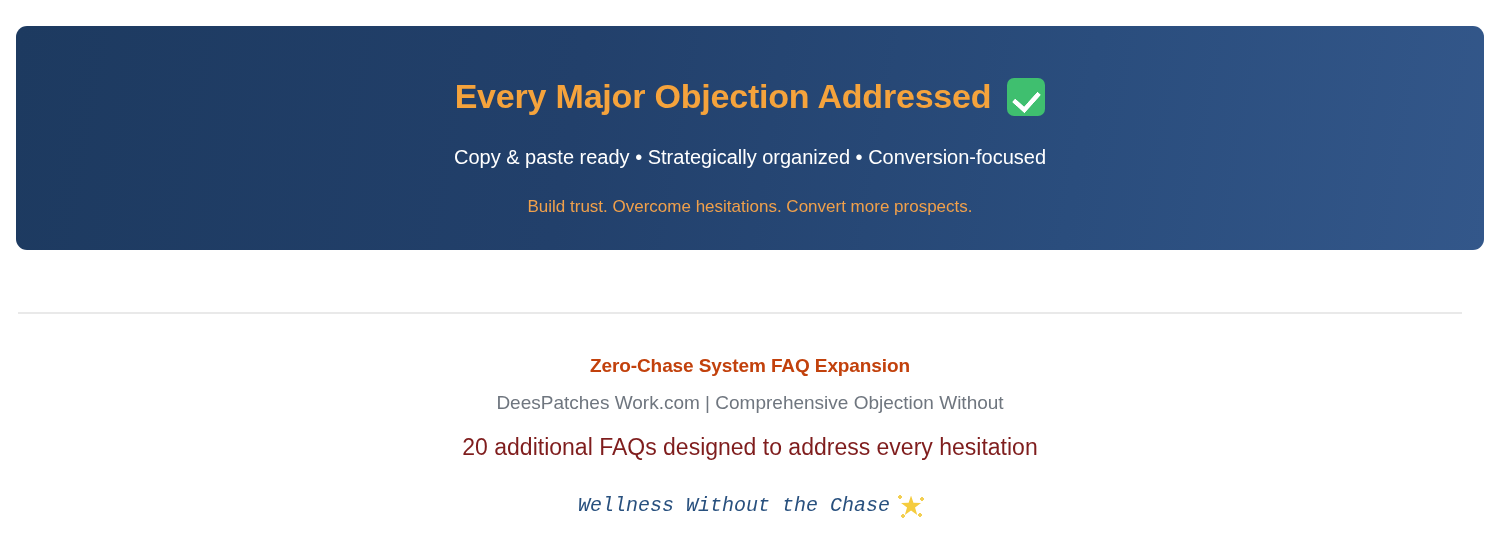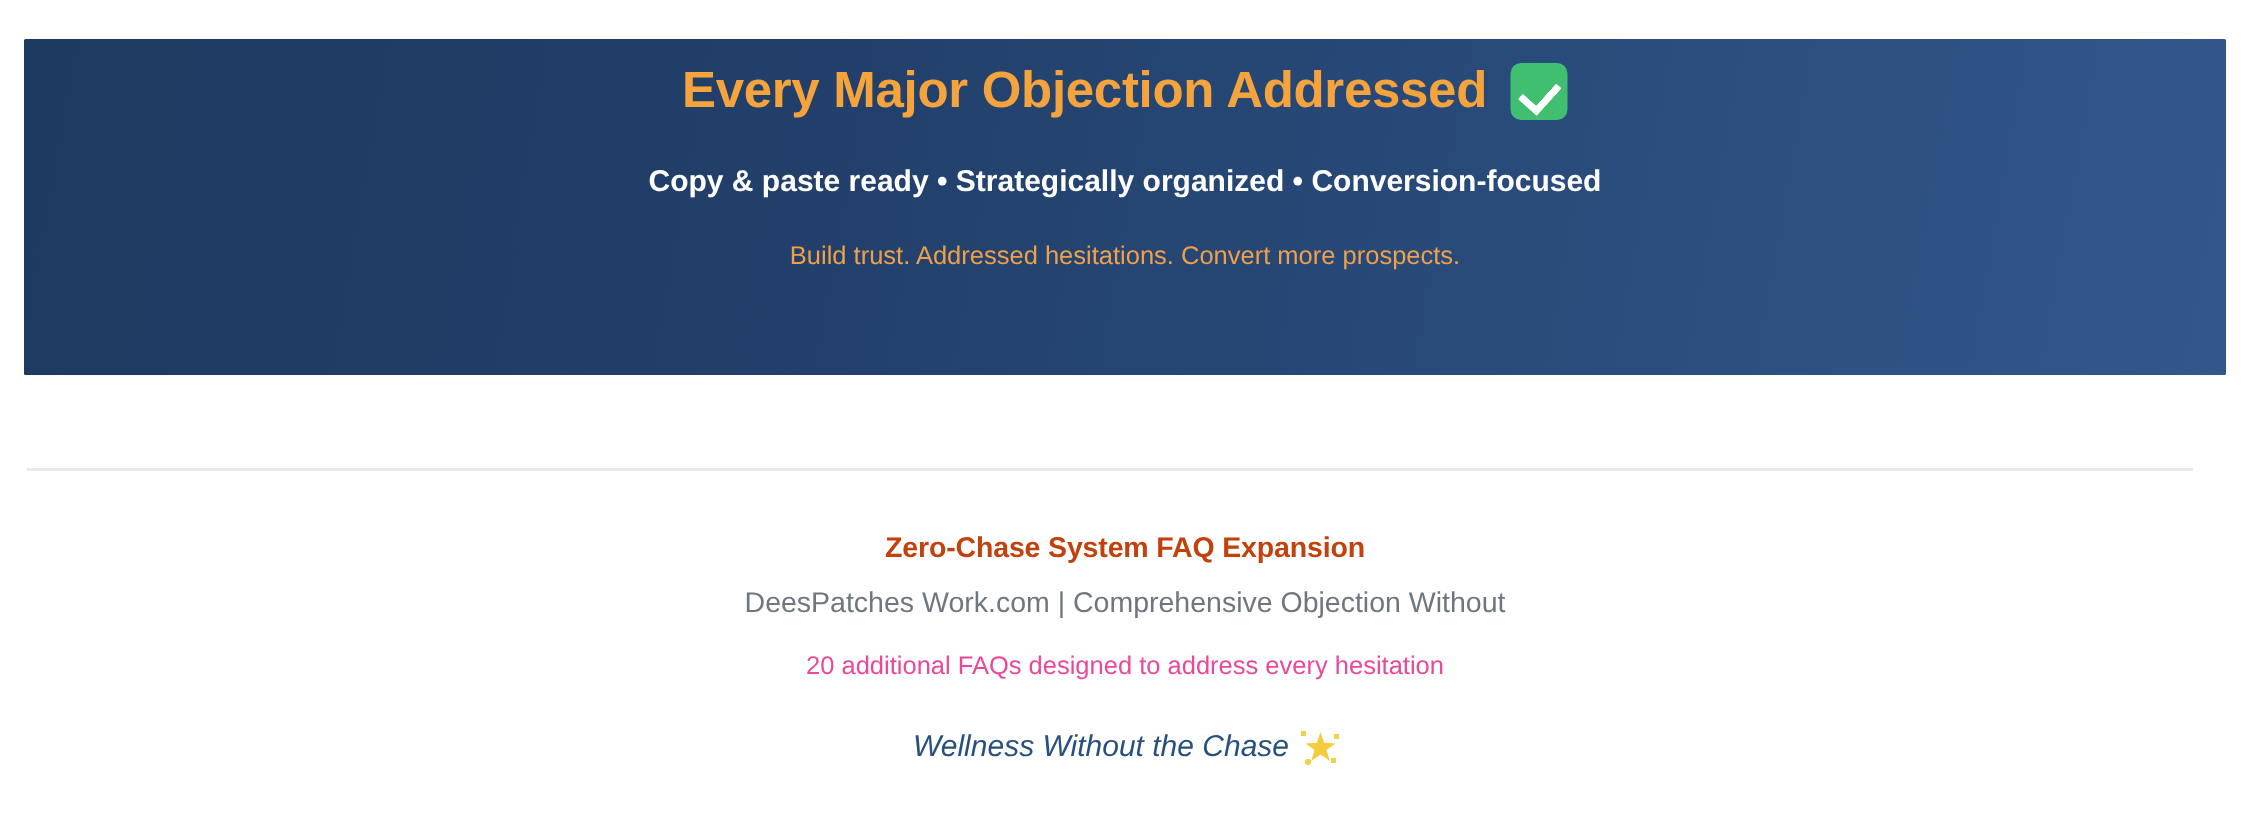--- a/index.html
+++ b/index.html
@@ -21,28 +21,28 @@
     background: #ffffff;
   }
 
   
   .hero-banner {
     position: absolute;
     left: 16px;
     top: 26px;
     width: 1468px;
     height: 224px;
-    border-radius: 1px;
+    border-radius: 11px;
     background: linear-gradient(100deg, #1d3a60 0%, #22406b 38%, #2a4d7d 72%, #33578a 100%);
     box-sizing: border-box;
     display: flex;
     flex-direction: column;
     align-items: center;
     justify-content: flex-start;
-    padding-top: 16px;
+    padding-top: 52px;
   }
 
   .hero-title {
     display: flex;
     align-items: center;
     justify-content: center;
     gap: 16px;
     color: #f5a33c;
     font-size: 34px;
     font-weight: bold;
@@ -71,21 +71,21 @@
     border: solid #ffffff;
     border-width: 0 5px 5px 0;
     transform: rotate(42deg);
     border-radius: 1px;
   }
 
   .hero-subtitle {
     margin-top: 30px;
     color: #ffffff;
     font-size: 20px;
-    font-weight: bold;
+    font-weight: normal;
     white-space: nowrap;
   }
 
   .hero-tagline {
     margin-top: 28px;
     color: #f0a04b;
     font-size: 17px;
     font-weight: normal;
     white-space: nowrap;
   }
@@ -122,35 +122,36 @@
   .footer-site {
     margin-top: 15px;
     color: #6f767f;
     font-size: 19px;
     font-weight: normal;
     white-space: nowrap;
   }
 
   .footer-note {
     margin-top: 20px;
-    color: #ec4899;
-    font-size: 17px;
+    color: #7f1d1d;
+    font-size: 23px;
     font-weight: normal;
     white-space: nowrap;
   }
 
   .footer-slogan {
     margin-top: 33px;
     color: #28507e;
     font-size: 20px;
     font-style: italic;
     white-space: nowrap;
     display: flex;
-    align-items: flex-start;
+    align-items: center;
     gap: 10px;
+    font-family: Liberation Mono, monospace;
   }
 
   .star-emoji {
     display: inline-block;
     width: 22px;
     height: 22px;
     position: relative;
     flex: none;
   }
   .star-emoji::before {
@@ -184,21 +185,21 @@
 
   <div class="hero-banner">
 
     <div class="hero-title">
       <span>Every Major Objection Addressed</span>
       <span class="check-emoji"></span>
     </div>
 
     <div class="hero-subtitle">Copy &amp; paste ready • Strategically organized • Conversion-focused</div>
 
-    <div class="hero-tagline">Build trust. Addressed hesitations. Convert more prospects.</div>
+    <div class="hero-tagline">Build trust. Overcome hesitations. Convert more prospects.</div>
 
   </div>
 
   <div class="divider"></div>
 
   <div class="footer">
 
     <div class="footer-title">Zero-Chase System FAQ Expansion</div>
 
     <div class="footer-site">DeesPatches Work.com | Comprehensive Objection Without</div>

